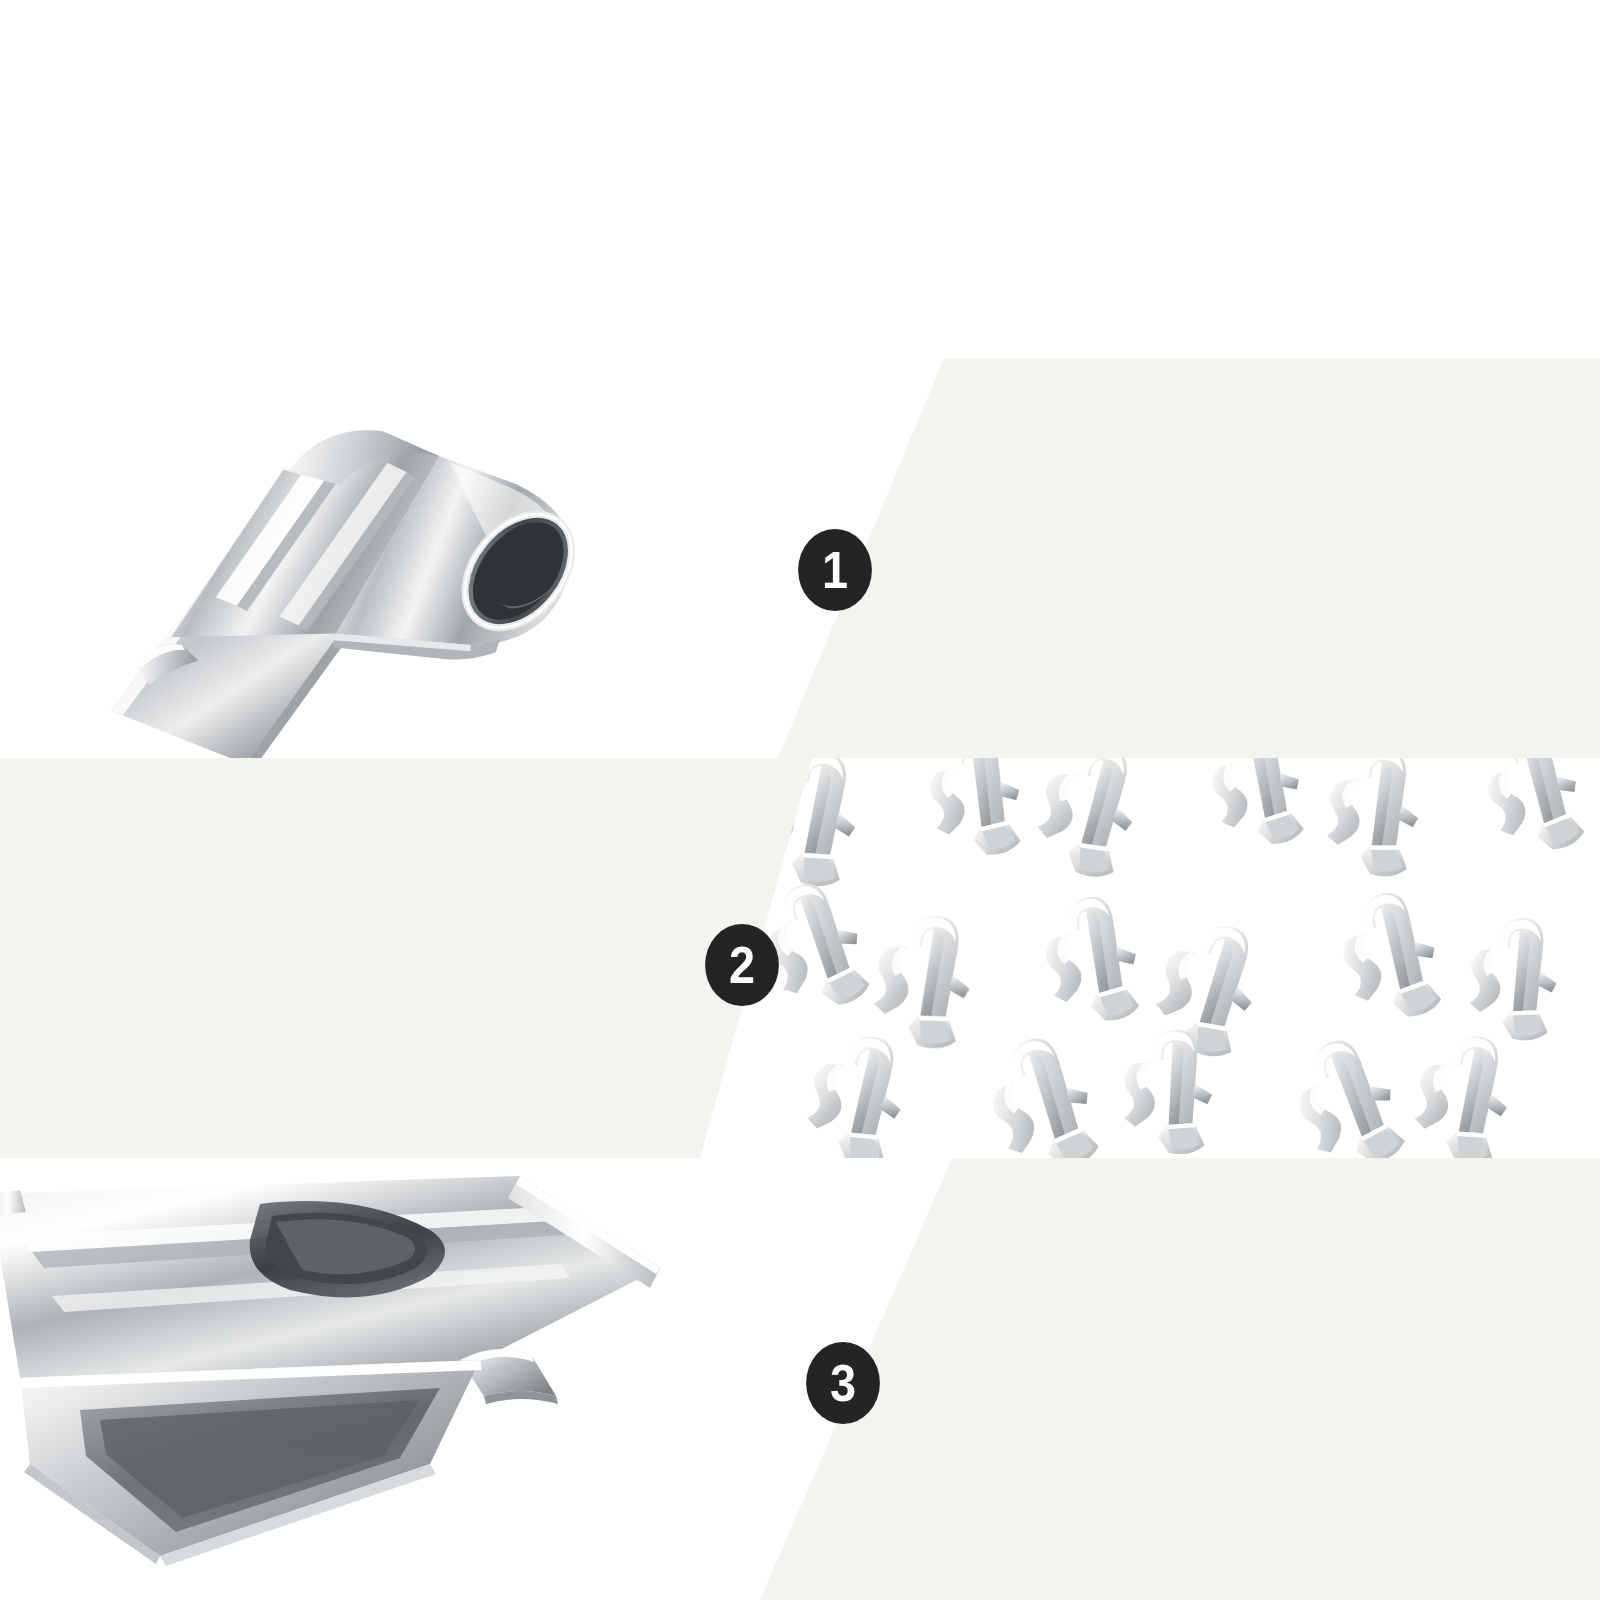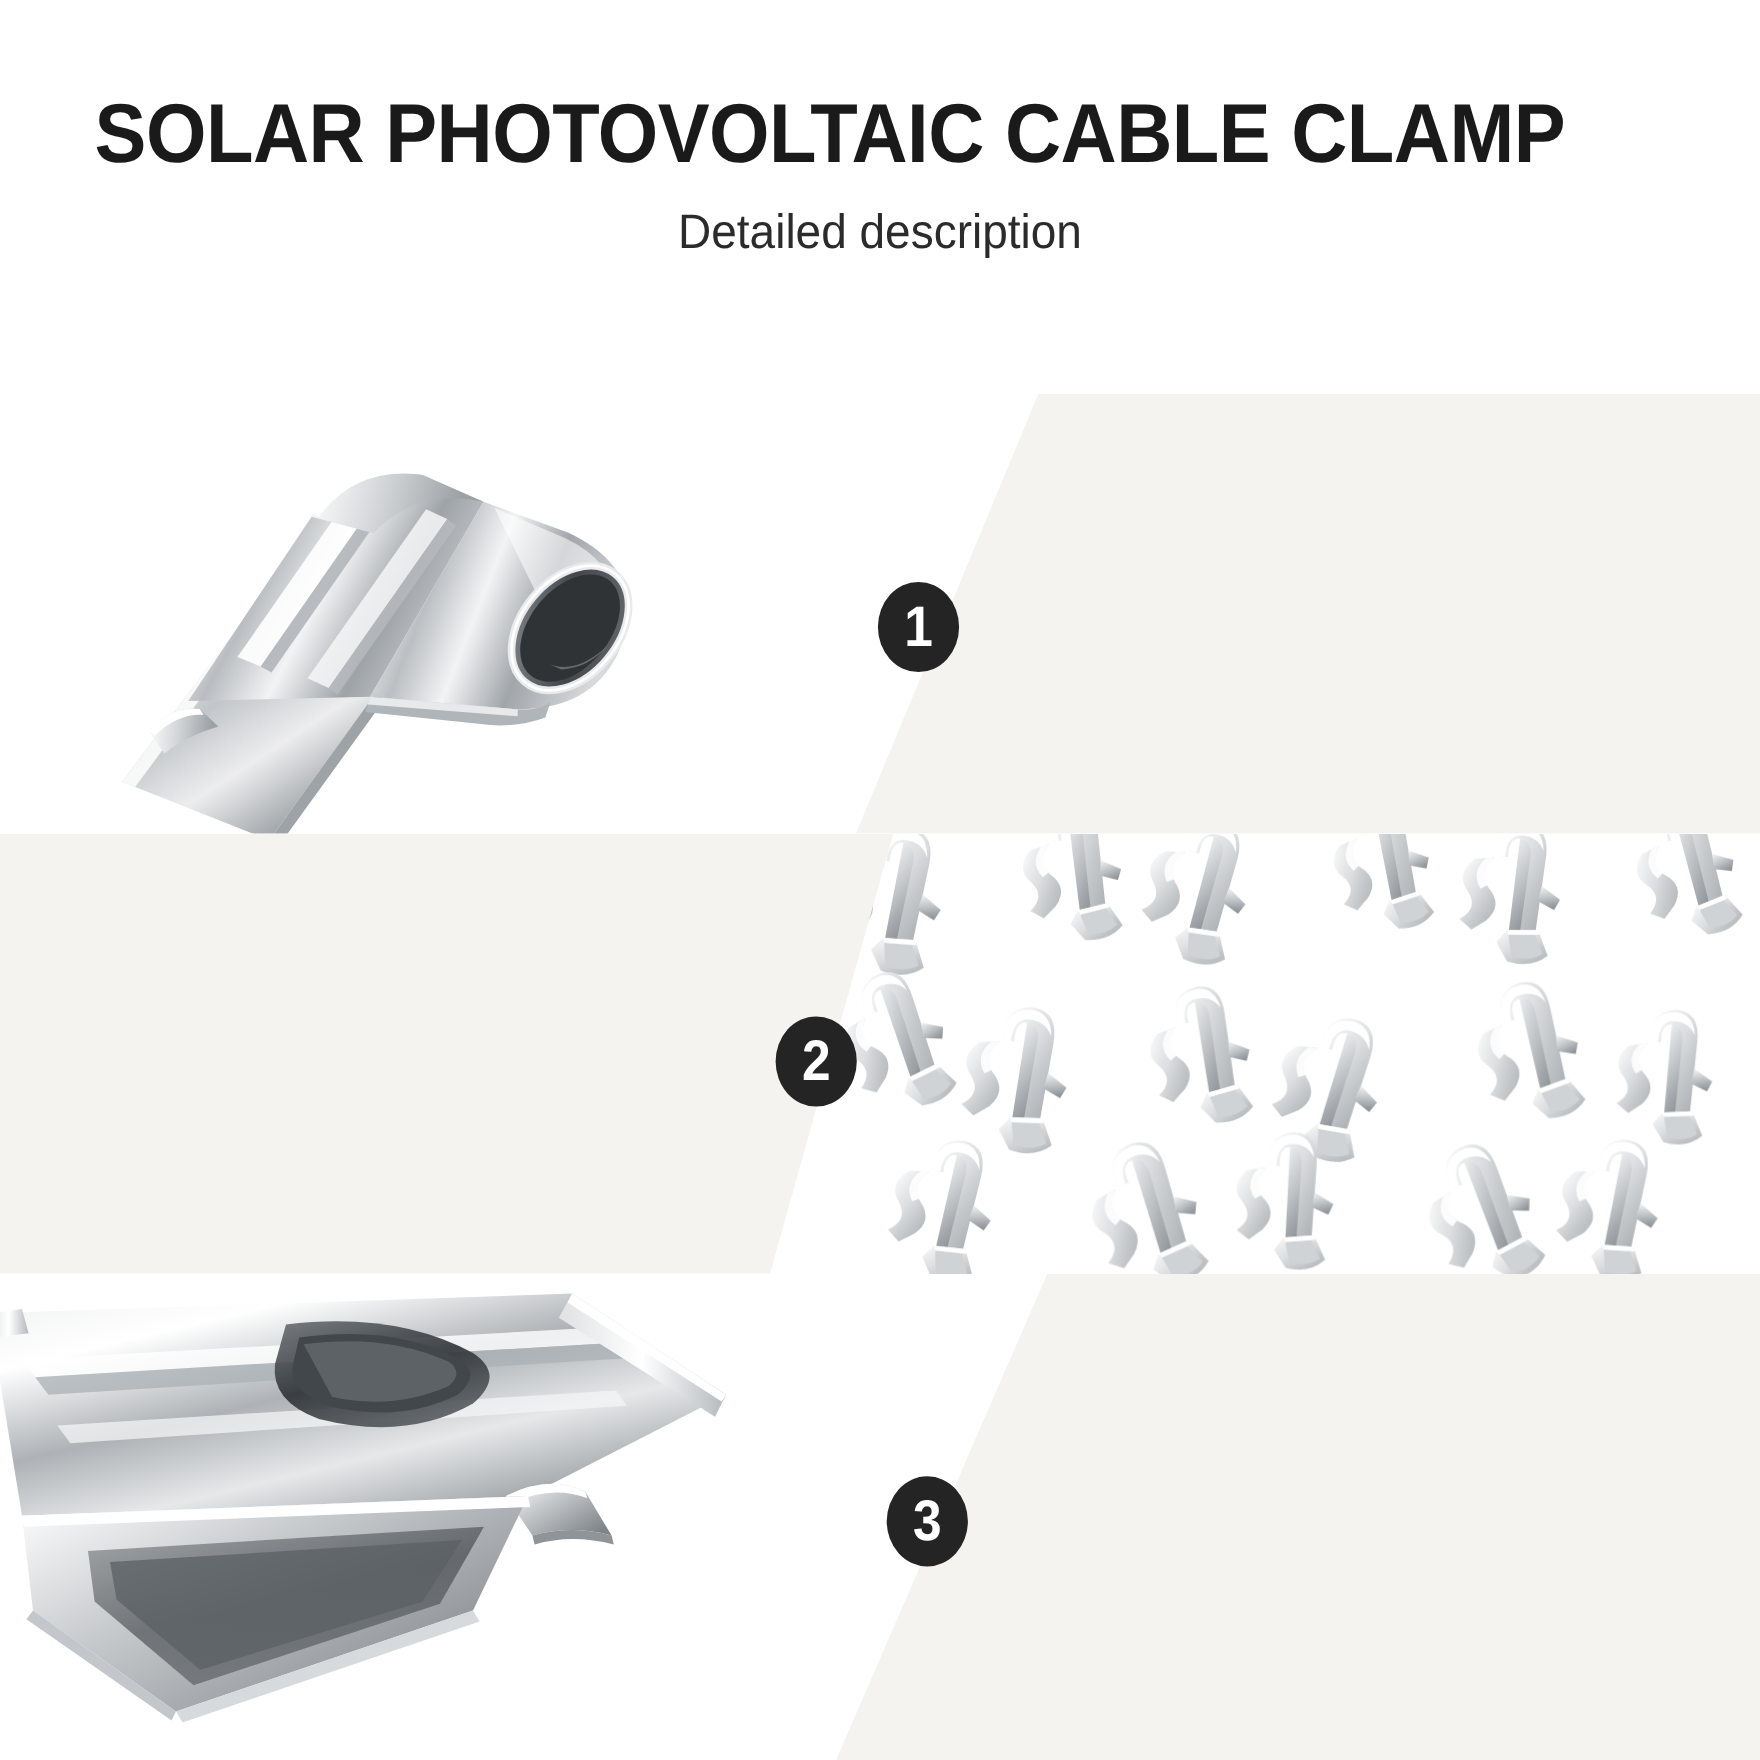--- a/index.html
+++ b/index.html
@@ -105,24 +105,20 @@
   }
   #badge1 { left: 794px; top: 529px; }
   #badge2 { left: 701px; top: 924px; }
   #badge3 { left: 802px; top: 1342px; }
 </style>
 </head>
 <body>
 
 <div id="page">
 
-  <div id="header">
-    <div id="title">SOLAR PHOTOVOLTAIC CABLE CLAMP</div>
-    <div id="subtitle">Detailed description</div>
-  </div>
 
   <div class="band" id="band1">
 
     <div class="photo-plate" id="photo1">
       <svg width="780" height="400" viewBox="0 0 780 400" xmlns="http://www.w3.org/2000/svg">
         <defs>
           <linearGradient id="g1a" x1="0" y1="0" x2="1" y2="0.6">
             <stop offset="0" stop-color="#e9eaec"></stop>
             <stop offset="0.18" stop-color="#ffffff"></stop>
             <stop offset="0.38" stop-color="#b9bdc1"></stop>

